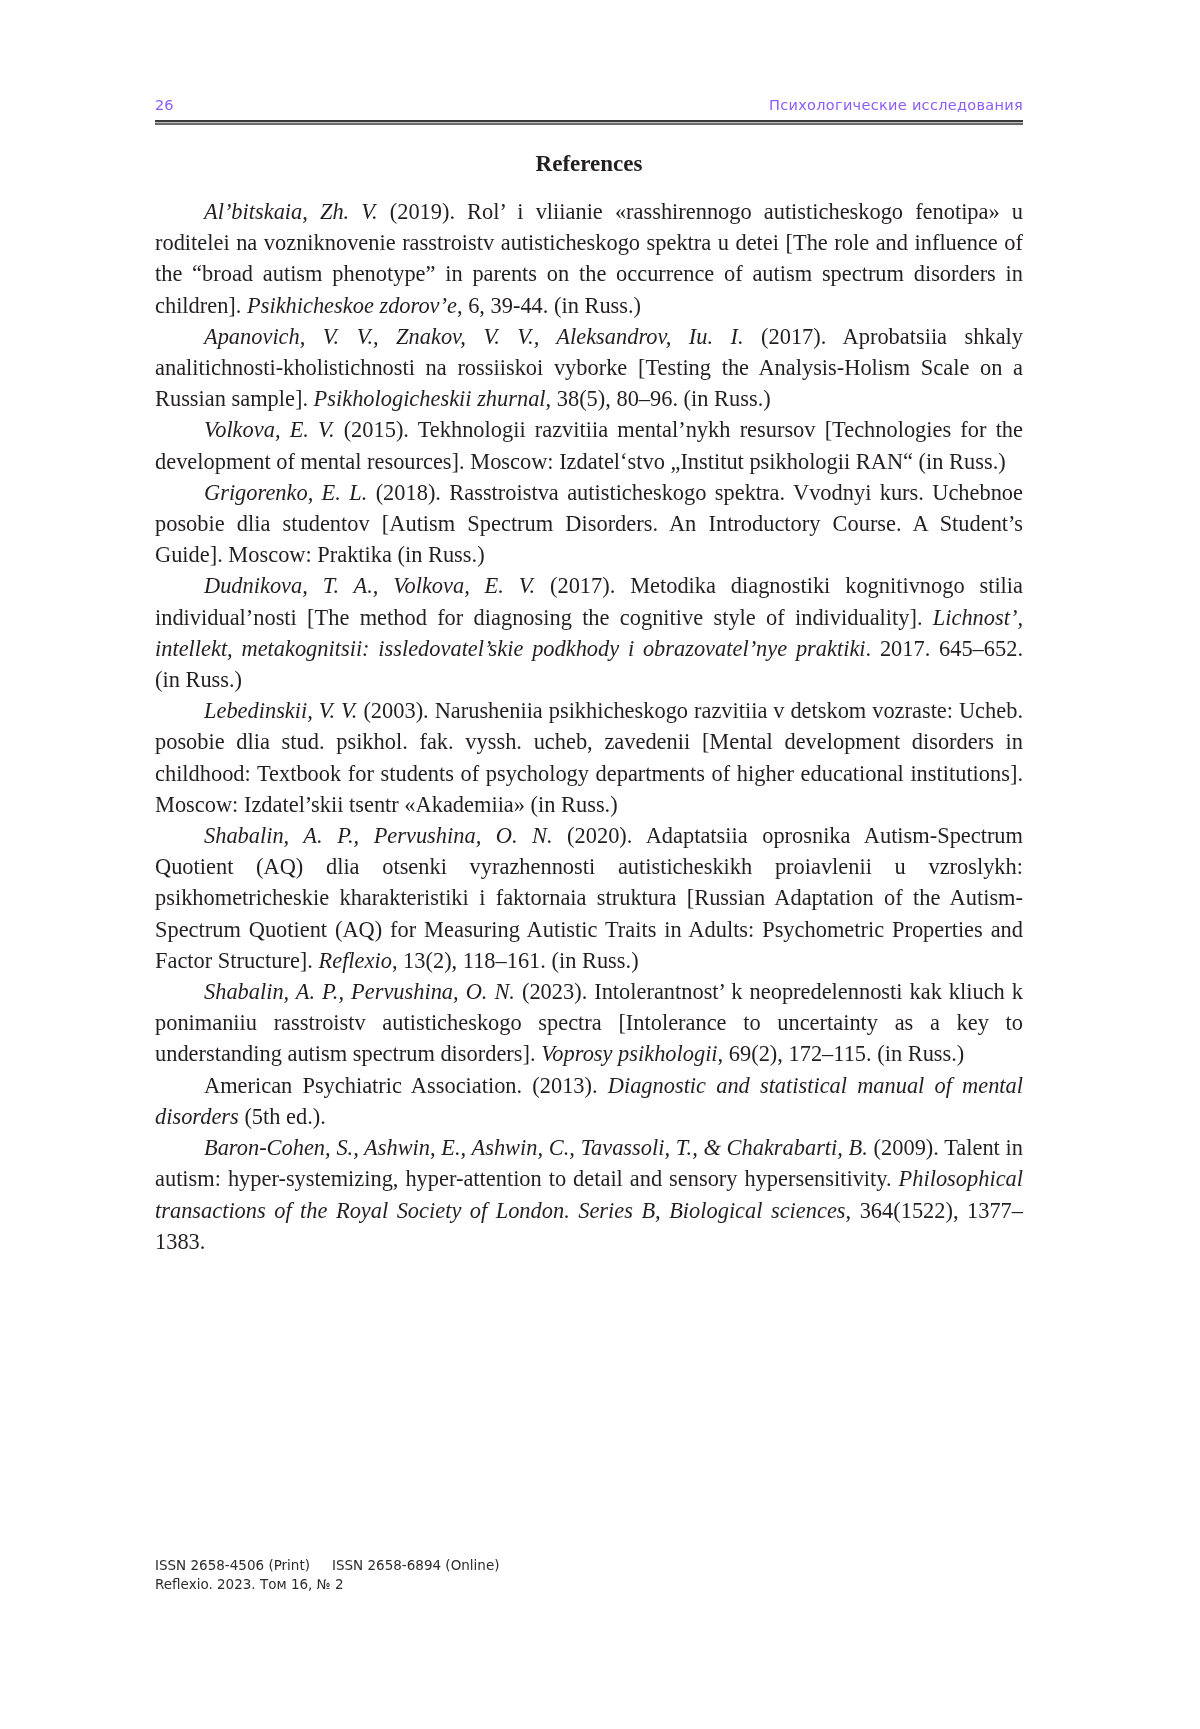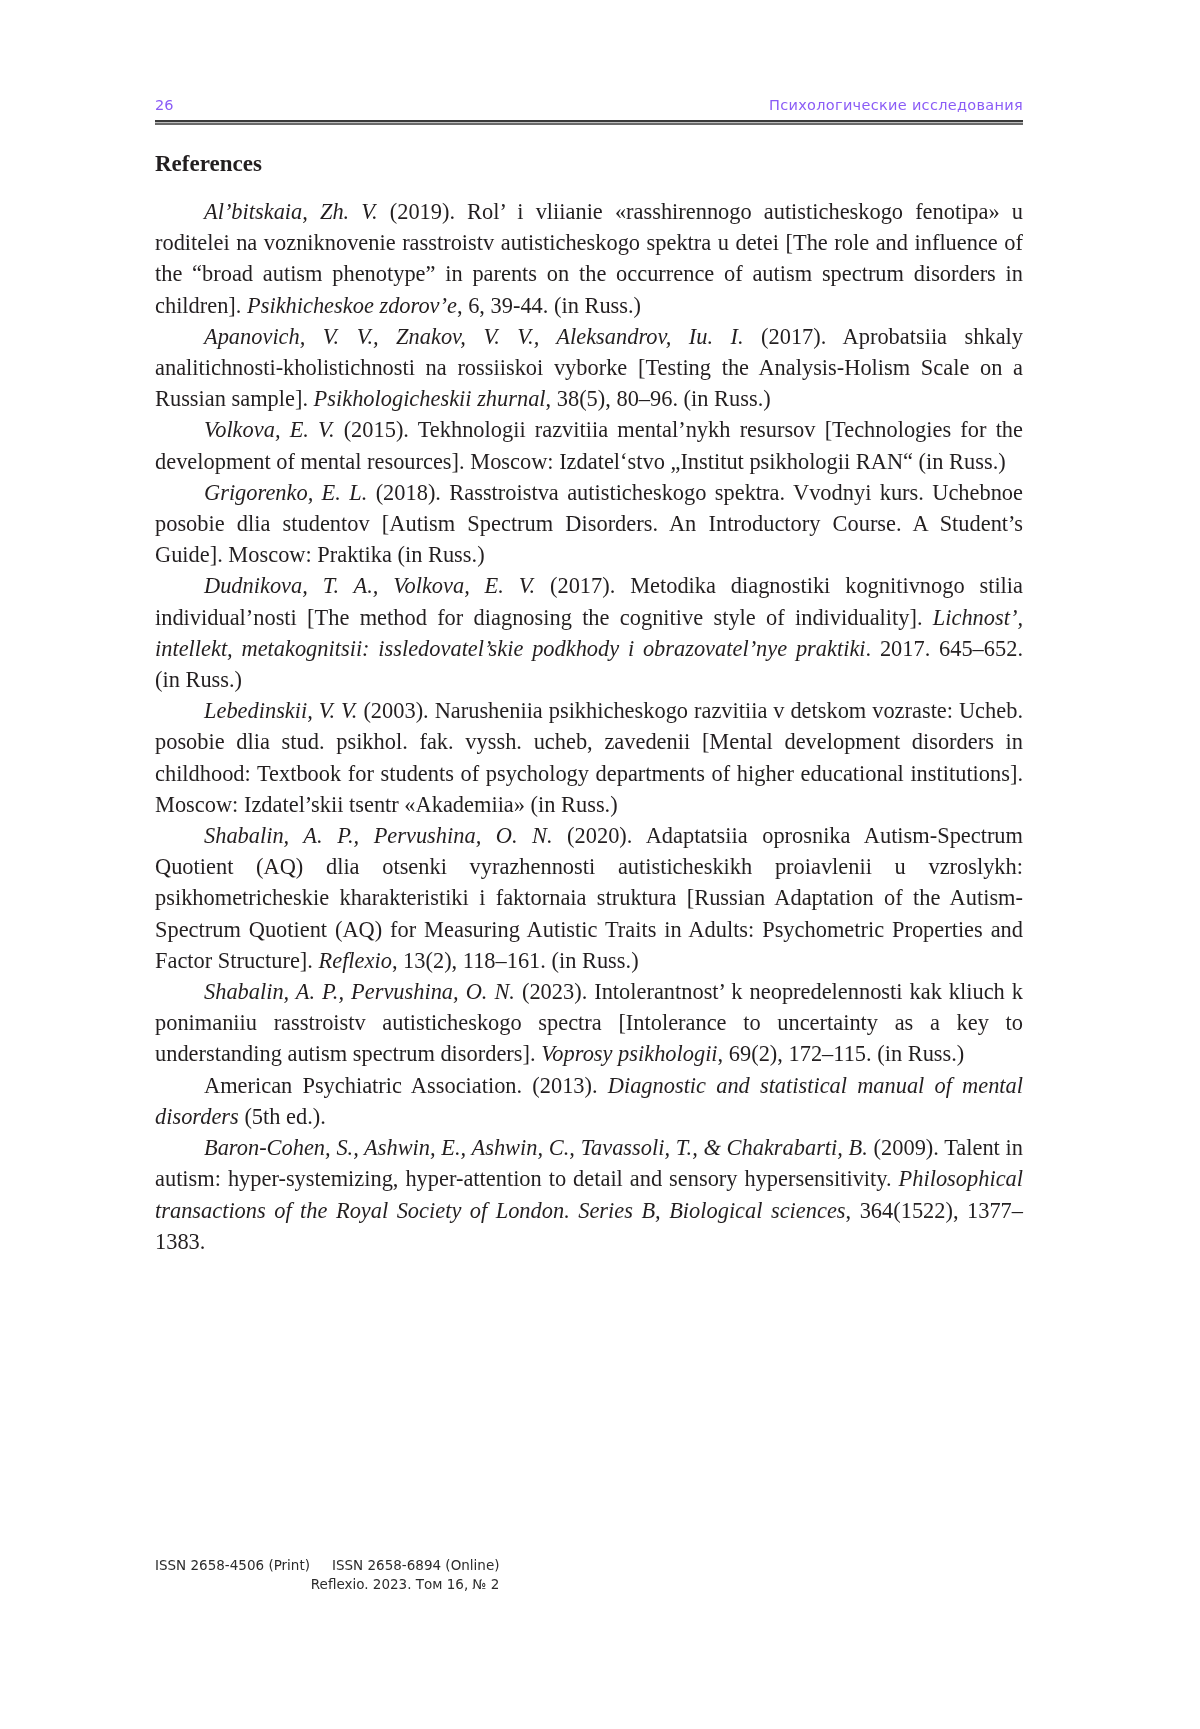--- a/index.html
+++ b/index.html
@@ -10,33 +10,33 @@
     font-family: "DejaVu Sans", sans-serif; font-size: 14.5px; color: #8b5cf6;
   }
   .running-head .page-num { position: absolute; left: 0; top: 0; }
   .running-head .journal-section { position: absolute; left: 0; width: 868px; top: 0; text-align: right; letter-spacing: 0.3px; }
   .double-rule {
     position: absolute; top: 120px; left: 0; width: 868px; height: 5px;
     border-top: 2px solid #3a3a3a; border-bottom: 2px solid #6a6a6a; box-sizing: border-box;
     background: #bdbdbd;
   }
   .section-title {
-    position: absolute; top: 151px; left: 0; width: 868px; text-align: left;
+    position: absolute; top: 151px; left: 0; width: 868px; text-align: center;
     font-family: "Liberation Serif", serif; font-weight: bold; font-size: 23px;
   }
   .refs {
     position: absolute; top: 196px; left: 0; width: 868px;
     font-family: "Liberation Serif", serif; font-size: 22.4px; line-height: 31.2px;
     text-align: justify; text-align-last: auto;
   }
   .ref { margin: 0; text-indent: 49px; hyphens: manual; }
   .ref i { }
   .footer {
     position: absolute; top: 1556px; left: 0;
-    font-family: "DejaVu Sans", sans-serif; font-size: 13.5px; line-height: 19px; color: #2b2b2b; text-align: right;
+    font-family: "DejaVu Sans", sans-serif; font-size: 13.5px; line-height: 19px; color: #2b2b2b;
   }
   .footer .gap { display: inline-block; width: 22px; }
 </style>
 </head>
 <body>
 
 <div class="page">
 
   <div class="running-head">
     <span class="page-num">26</span>

